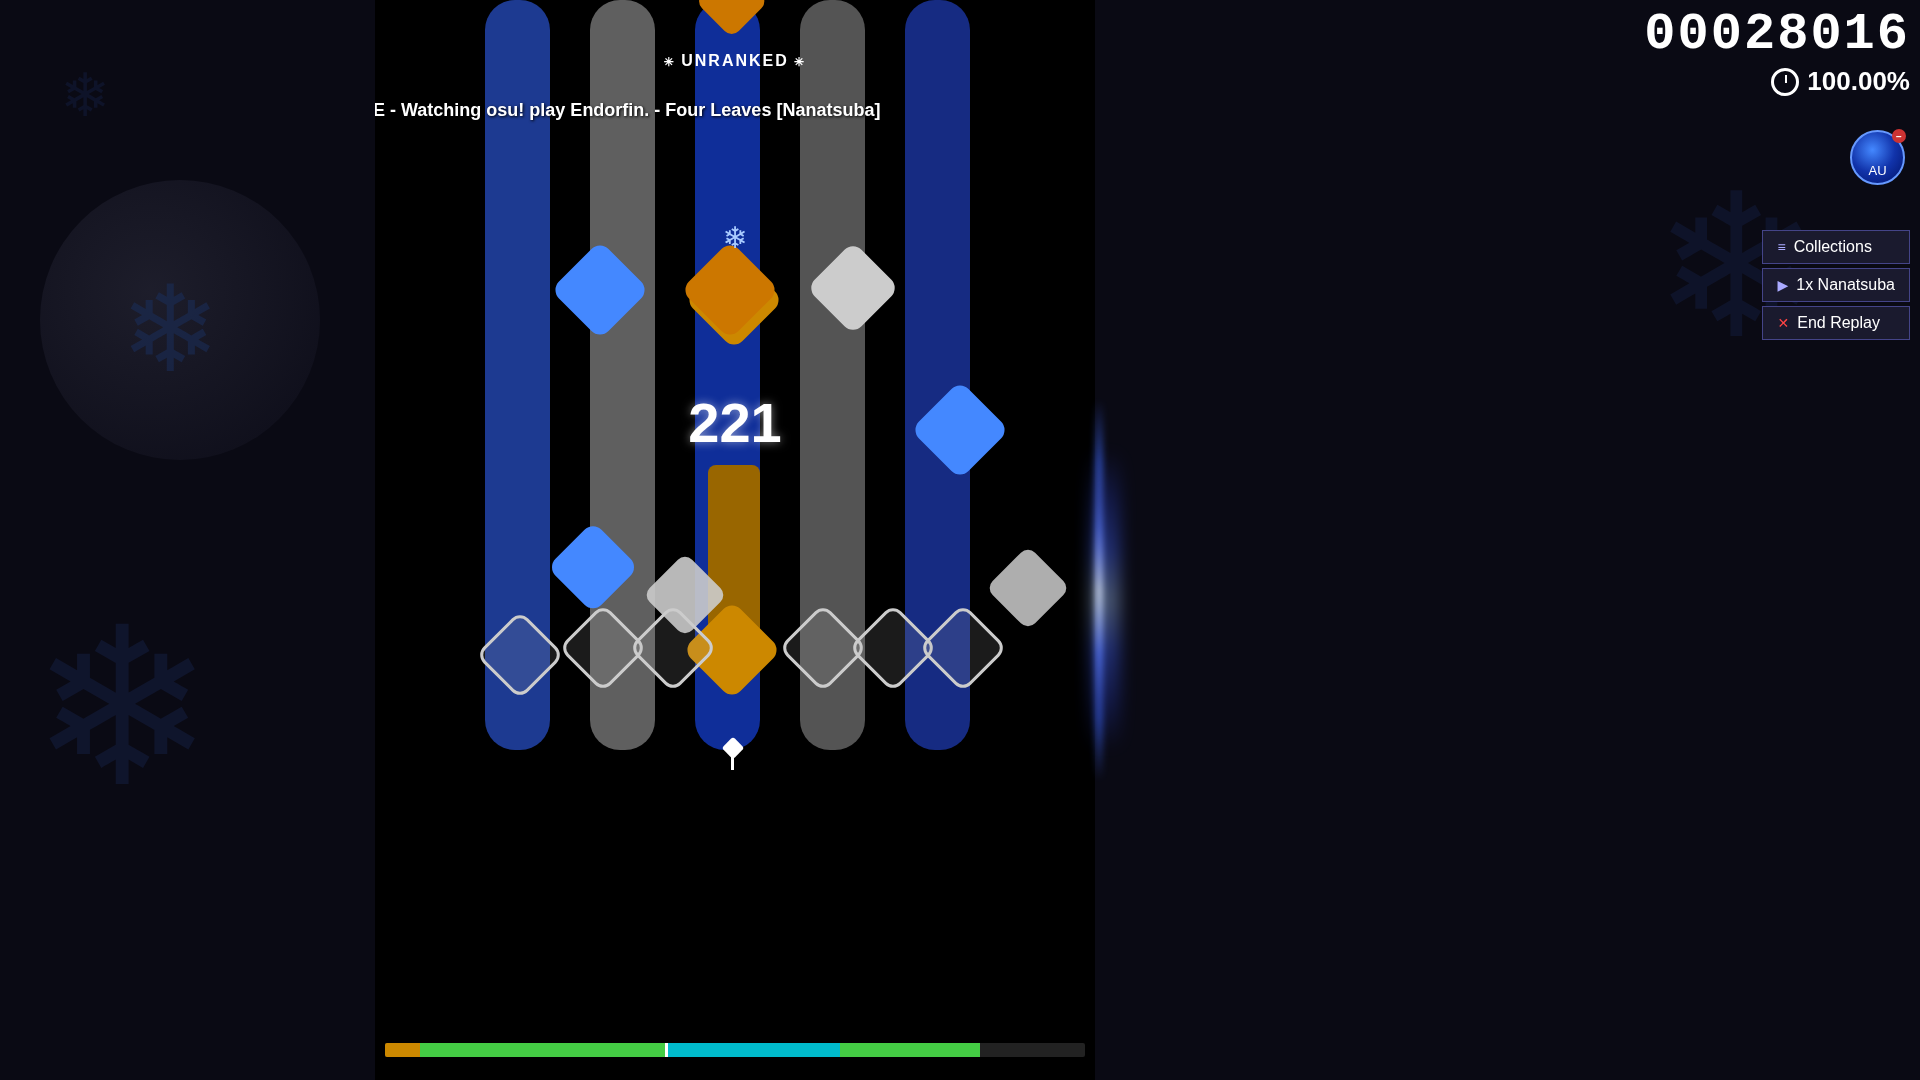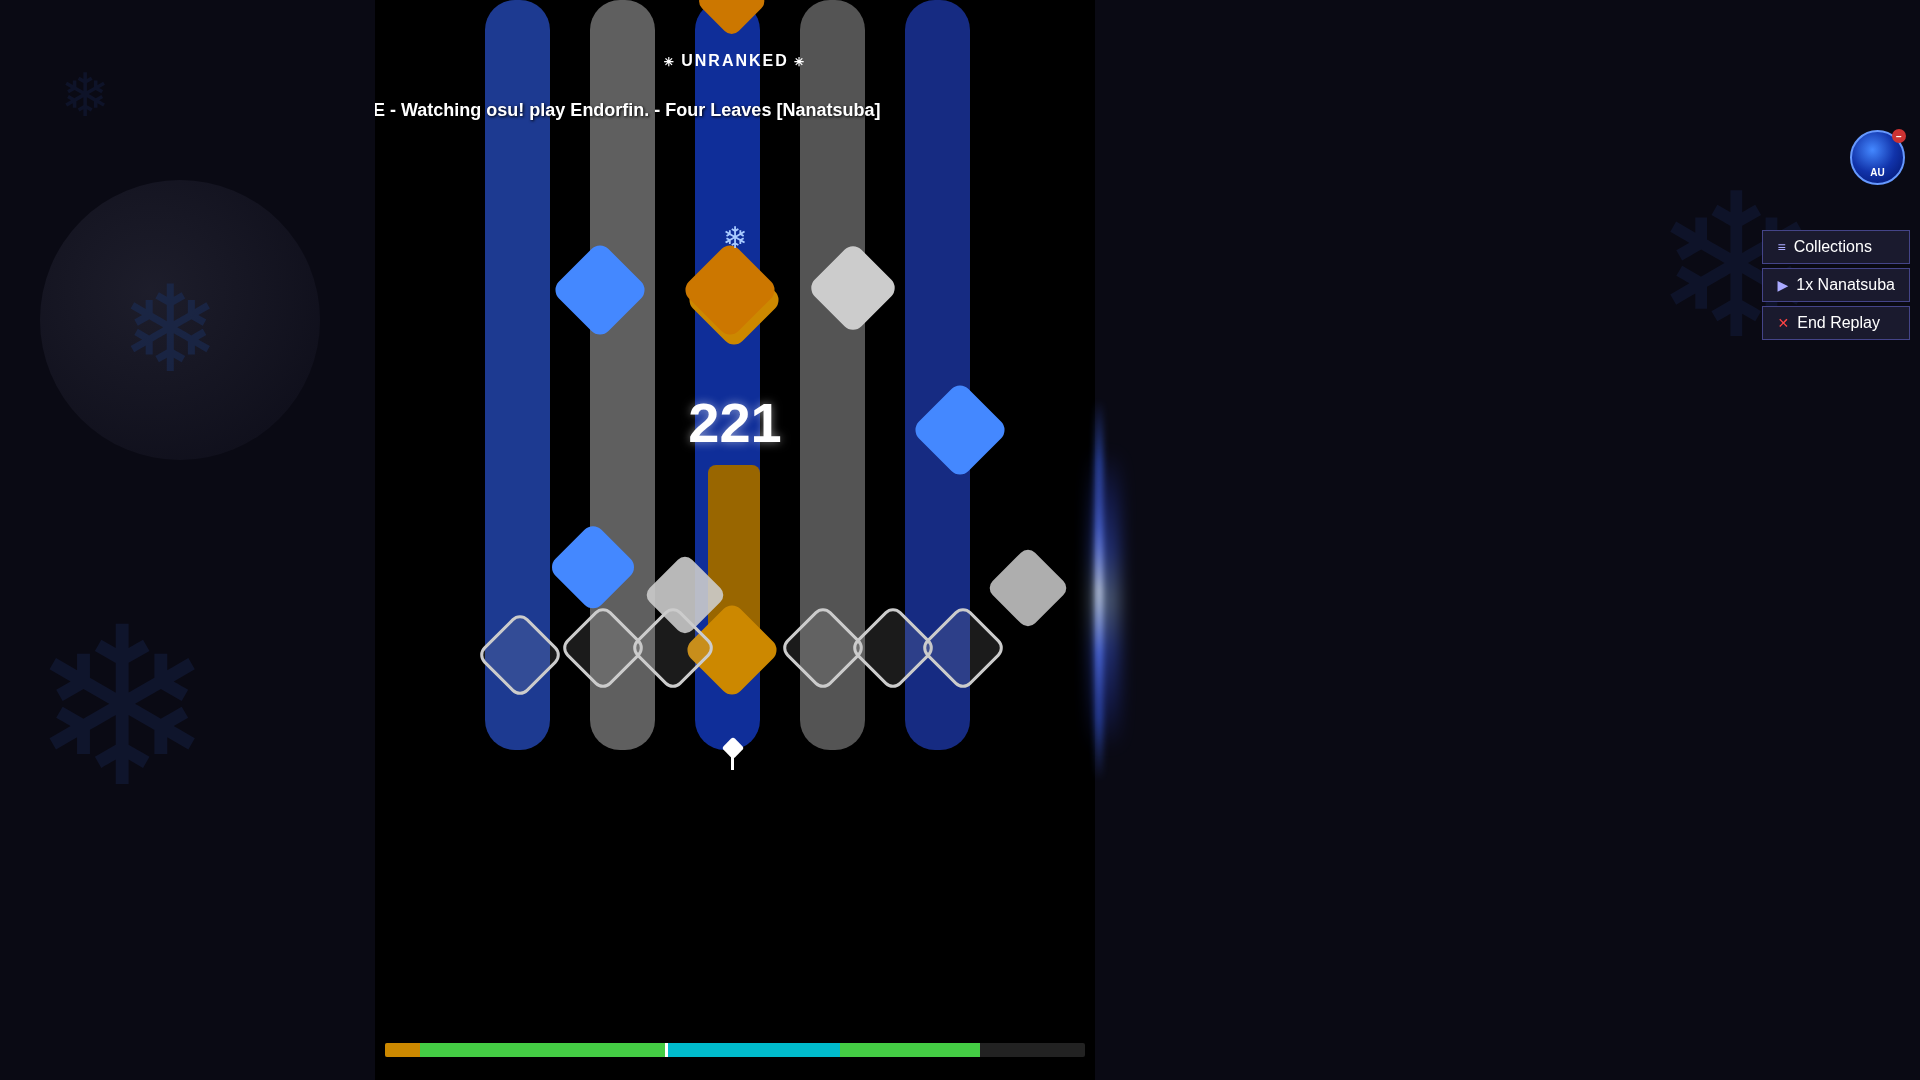--- a/index.html
+++ b/index.html
@@ -141,22 +141,22 @@
       background: radial-gradient(circle at 40% 35%, #4488ff, #1133aa, #001166);
       position: relative;
       border: 2px solid #6699ff;
     }
     .avatar-label {
       position: absolute;
       bottom: 5px;
       left: 0; right: 0;
       text-align: center;
       color: white;
-      font-size: 10px;
-      font-weight: bold;
+      font-size: 13px;
+      font-weight: normal;
     }
     .avatar-minus {
       position: absolute;
       top: -3px;
       right: -3px;
       width: 14px;
       height: 14px;
       background: #cc3333;
       border-radius: 50%;
       display: flex;
@@ -385,20 +385,27 @@
   <div class="sword-beam" style="right:auto;left:0;top:400px;width:8px;height:380px;
     background:linear-gradient(to bottom,transparent,#3355cc,#6688ff,#ffffff,#6688ff,#3355cc,transparent);
     opacity:0.75;filter:blur(3px);position:absolute;">
   </div>
 
   <div style="position:absolute;left:-5px;top:450px;width:30px;height:300px;
     background:linear-gradient(to bottom,transparent,#223399,#4466ff,#aaccff,#4466ff,#223399,transparent);
     opacity:0.4;filter:blur(8px);">
   </div>
 
+  <div class="score-display">
+    <div class="score-number">00028016</div>
+    <div class="score-bottom">
+      <div class="clock-icon"></div>
+      <span class="accuracy-text">100.00%</span>
+    </div>
+  </div>
 
   <div class="avatar-container">
     <div class="avatar">
       <div class="avatar-minus">−</div>
       <div class="avatar-label">AU</div>
     </div>
   </div>
 
   <div class="side-buttons">
     <button class="side-btn">

